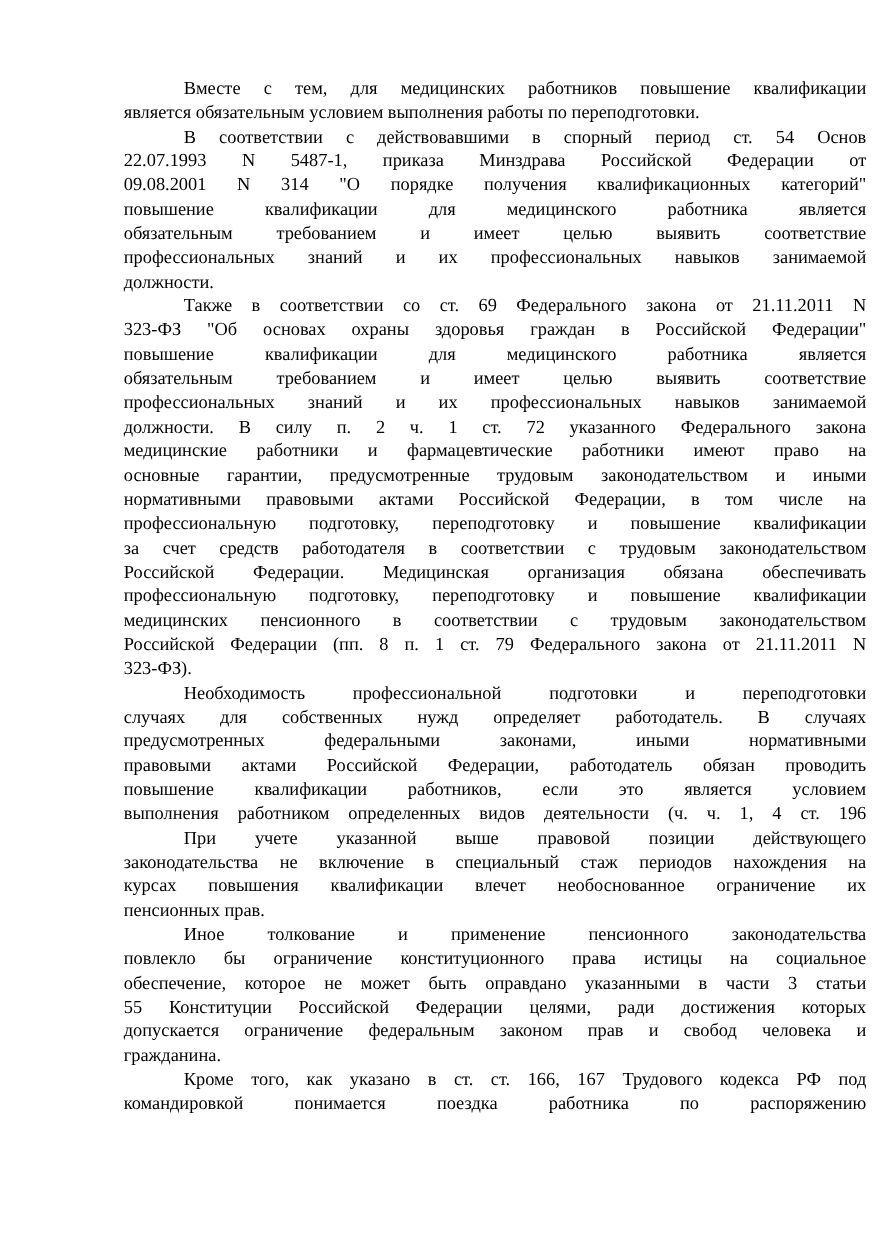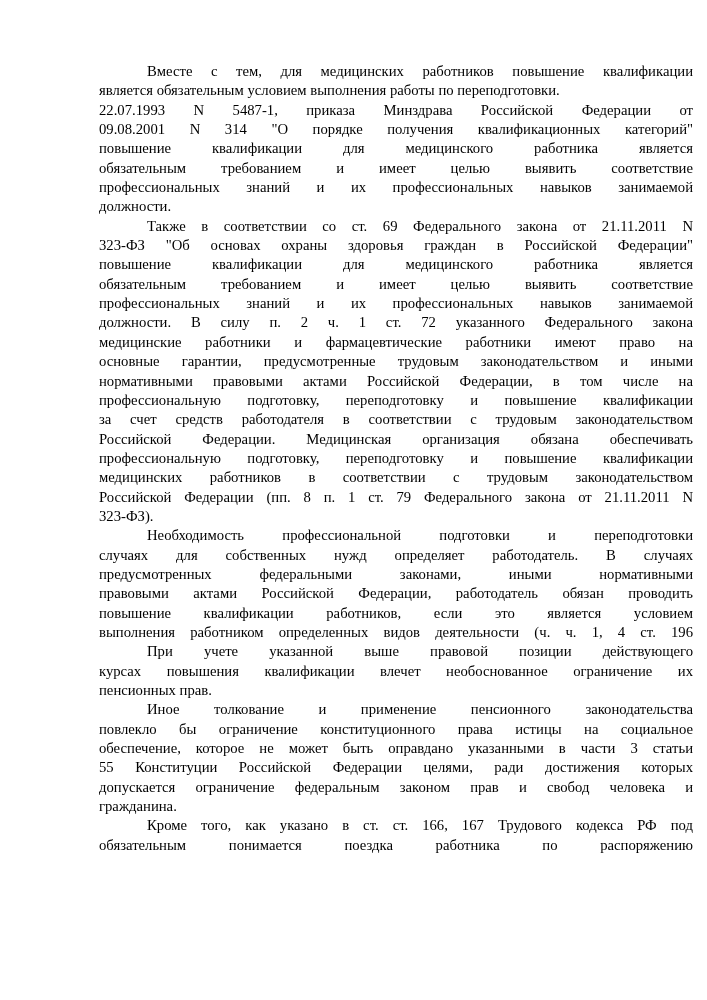--- a/index.html
+++ b/index.html
@@ -34,20 +34,21 @@
 <body>
 
 <div class="page">
 
   <div class="para">
     <div class="ln first">Вместе с тем, для медицинских работников повышение квалификации</div>
     <div class="ln plast">является обязательным условием выполнения работы по переподготовки.</div>
   </div>
 
   <div class="para">
+    <div class="ln first">В соответствии с действовавшими в спорный период ст. 54 Основ</div>
     <div class="ln">22.07.1993 N 5487-1, приказа Минздрава Российской Федерации от</div>
     <div class="ln">09.08.2001 N 314 "О порядке получения квалификационных категорий"</div>
     <div class="ln">повышение квалификации для медицинского работника является</div>
     <div class="ln">обязательным требованием и имеет целью выявить соответствие</div>
     <div class="ln">профессиональных знаний и их профессиональных навыков занимаемой</div>
     <div class="ln plast">должности.</div>
   </div>
 
   <div class="para">
     <div class="ln first">Также в соответствии со ст. 69 Федерального закона от 21.11.2011 N</div>
@@ -56,47 +57,48 @@
     <div class="ln">обязательным требованием и имеет целью выявить соответствие</div>
     <div class="ln">профессиональных знаний и их профессиональных навыков занимаемой</div>
     <div class="ln">должности. В силу п. 2 ч. 1 ст. 72 указанного Федерального закона</div>
     <div class="ln">медицинские работники и фармацевтические работники имеют право на</div>
     <div class="ln">основные гарантии, предусмотренные трудовым законодательством и иными</div>
     <div class="ln">нормативными правовыми актами Российской Федерации, в том числе на</div>
     <div class="ln">профессиональную подготовку, переподготовку и повышение квалификации</div>
     <div class="ln">за счет средств работодателя в соответствии с трудовым законодательством</div>
     <div class="ln">Российской Федерации. Медицинская организация обязана обеспечивать</div>
     <div class="ln">профессиональную подготовку, переподготовку и повышение квалификации</div>
-    <div class="ln">медицинских работников в соответствии с трудовым законодательством</div>
+    <div class="ln">медицинских пенсионного в соответствии с трудовым законодательством</div>
     <div class="ln">Российской Федерации (пп. 8 п. 1 ст. 79 Федерального закона от 21.11.2011 N</div>
     <div class="ln plast">323-ФЗ).</div>
   </div>
 
   <div class="para">
     <div class="ln first">Необходимость профессиональной подготовки и переподготовки</div>
     <div class="ln">случаях для собственных нужд определяет работодатель. В случаях</div>
     <div class="ln">предусмотренных федеральными законами, иными нормативными</div>
     <div class="ln">правовыми актами Российской Федерации, работодатель обязан проводить</div>
     <div class="ln">повышение квалификации работников, если это является условием</div>
     <div class="ln">выполнения работником определенных видов деятельности (ч. ч. 1, 4 ст. 196</div>
   </div>
 
   <div class="para">
     <div class="ln first">При учете указанной выше правовой позиции действующего</div>
+    <div class="ln">законодательства не включение в специальный стаж периодов нахождения на</div>
     <div class="ln">курсах повышения квалификации влечет необоснованное ограничение их</div>
     <div class="ln plast">пенсионных прав.</div>
   </div>
 
   <div class="para">
     <div class="ln first">Иное толкование и применение пенсионного законодательства</div>
     <div class="ln">повлекло бы ограничение конституционного права истицы на социальное</div>
     <div class="ln">обеспечение, которое не может быть оправдано указанными в части 3 статьи</div>
     <div class="ln">55 Конституции Российской Федерации целями, ради достижения которых</div>
     <div class="ln">допускается ограничение федеральным законом прав и свобод человека и</div>
     <div class="ln plast">гражданина.</div>
   </div>
 
   <div class="para">
     <div class="ln first">Кроме того, как указано в ст. ст. 166, 167 Трудового кодекса РФ под</div>
-    <div class="ln">обязательным понимается поездка работника по распоряжению</div>
+    <div class="ln">командировкой понимается поездка работника по распоряжению</div>
   </div>
 
 </div>
 
 </body></html>

